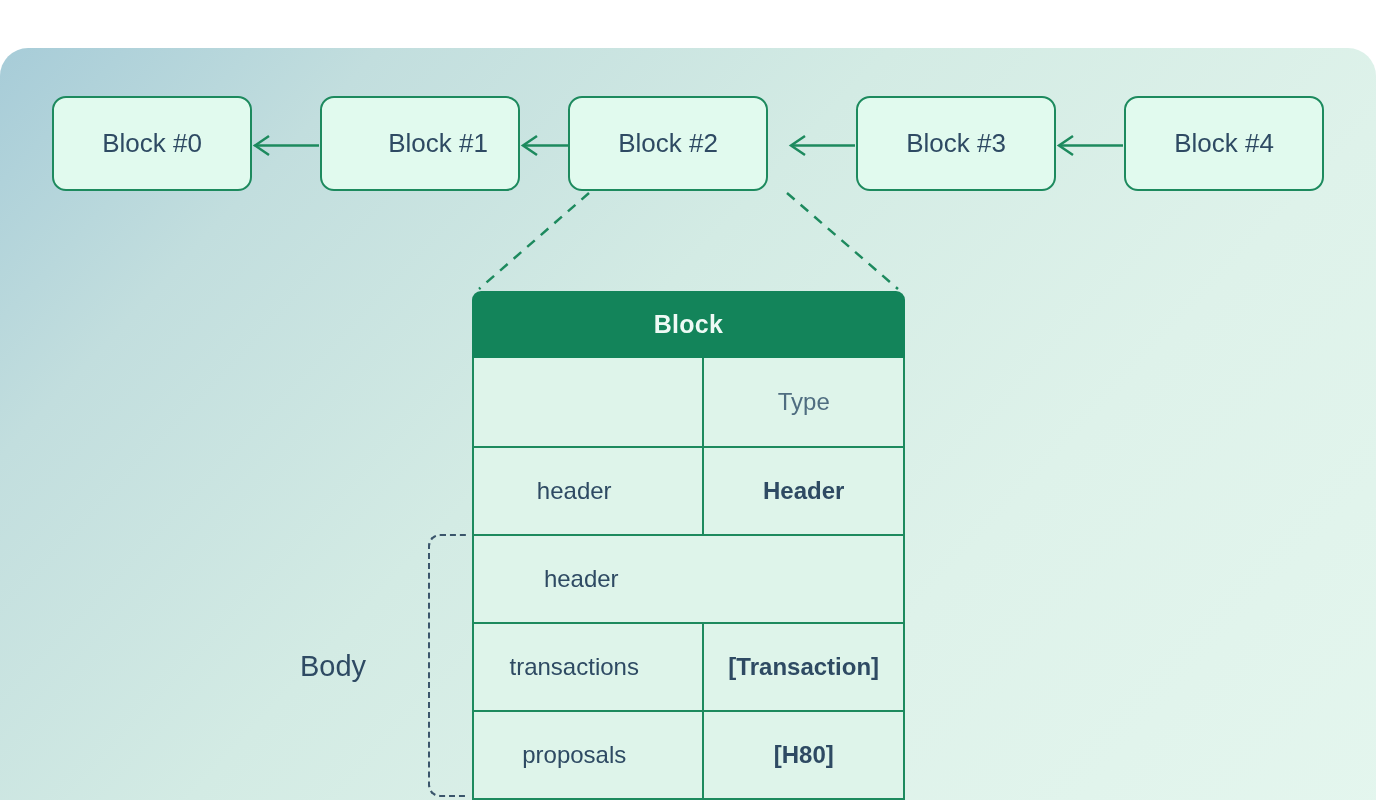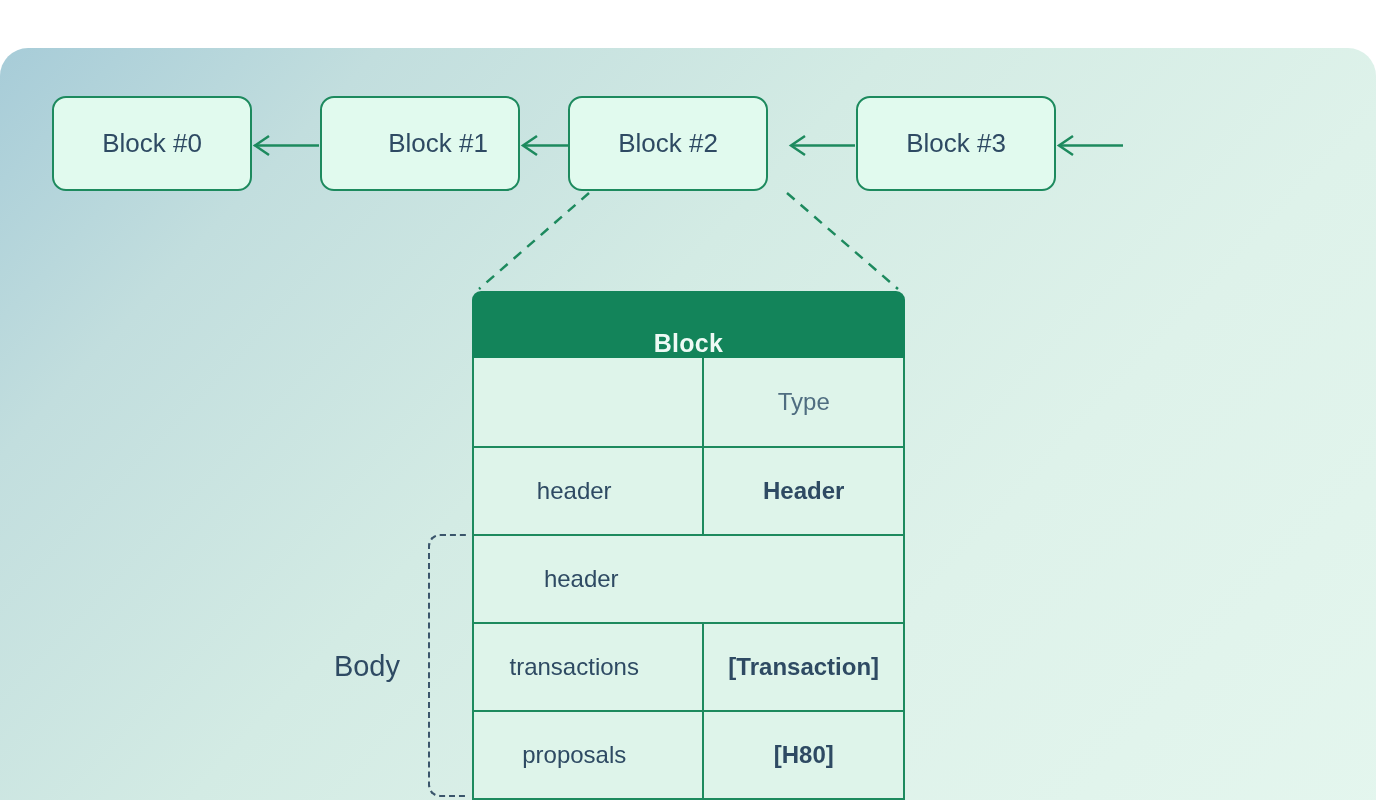--- a/index.html
+++ b/index.html
@@ -36,21 +36,21 @@
   .block-4 { left: 1124px; }
 
   .detail-table {
     position: absolute;
     left: 472px; top: 243px; width: 433px;
   }
   .detail-header {
     height: 67px;
     background: #13845a;
     border-radius: 9px 9px 0 0;
-    display: flex; align-items: flex-end; justify-content: center;
+    display: flex; align-items: center; justify-content: center;
     color: #eefaf5; font-size: 25px; font-weight: bold;
     letter-spacing: 0.3px;
   }
   .detail-body {
     border: 2px solid #1d8a5e;
     border-top: none;
     background: #1d8a5e;
   }
   .detail-row {
     display: flex;
@@ -74,21 +74,21 @@
     width: 38px; height: 263px;
     border: 2px dashed #3a556b;
     border-right: none;
     border-radius: 12px 0 0 12px;
   }
 
   .body-label {
     position: absolute;
     left: 300px; top: 602px;
     width: 100px;
-    text-align: right;
+    text-align: left;
     font-size: 29px; color: #2e4a63;
   }
 </style>
 </head>
 <body>
 
 <div class="canvas">
 
   <svg class="overlay" viewBox="0 0 1376 800">
 
@@ -122,20 +122,23 @@
   </div>
   <div class="block-node block-1">
     <span>Block #1</span>
   </div>
   <div class="block-node block-2">
     <span>Block #2</span>
   </div>
   <div class="block-node block-3">
     <span>Block #3</span>
   </div>
+  <div class="block-node block-4">
+    <span>Block #4</span>
+  </div>
 
   <div class="detail-table">
     <div class="detail-header">
       <span>Block</span>
     </div>
     <div class="detail-body">
 
       <div class="detail-row">
         <div class="detail-cell"></div>
         <div class="detail-cell col-type col-header-label">Type</div>

